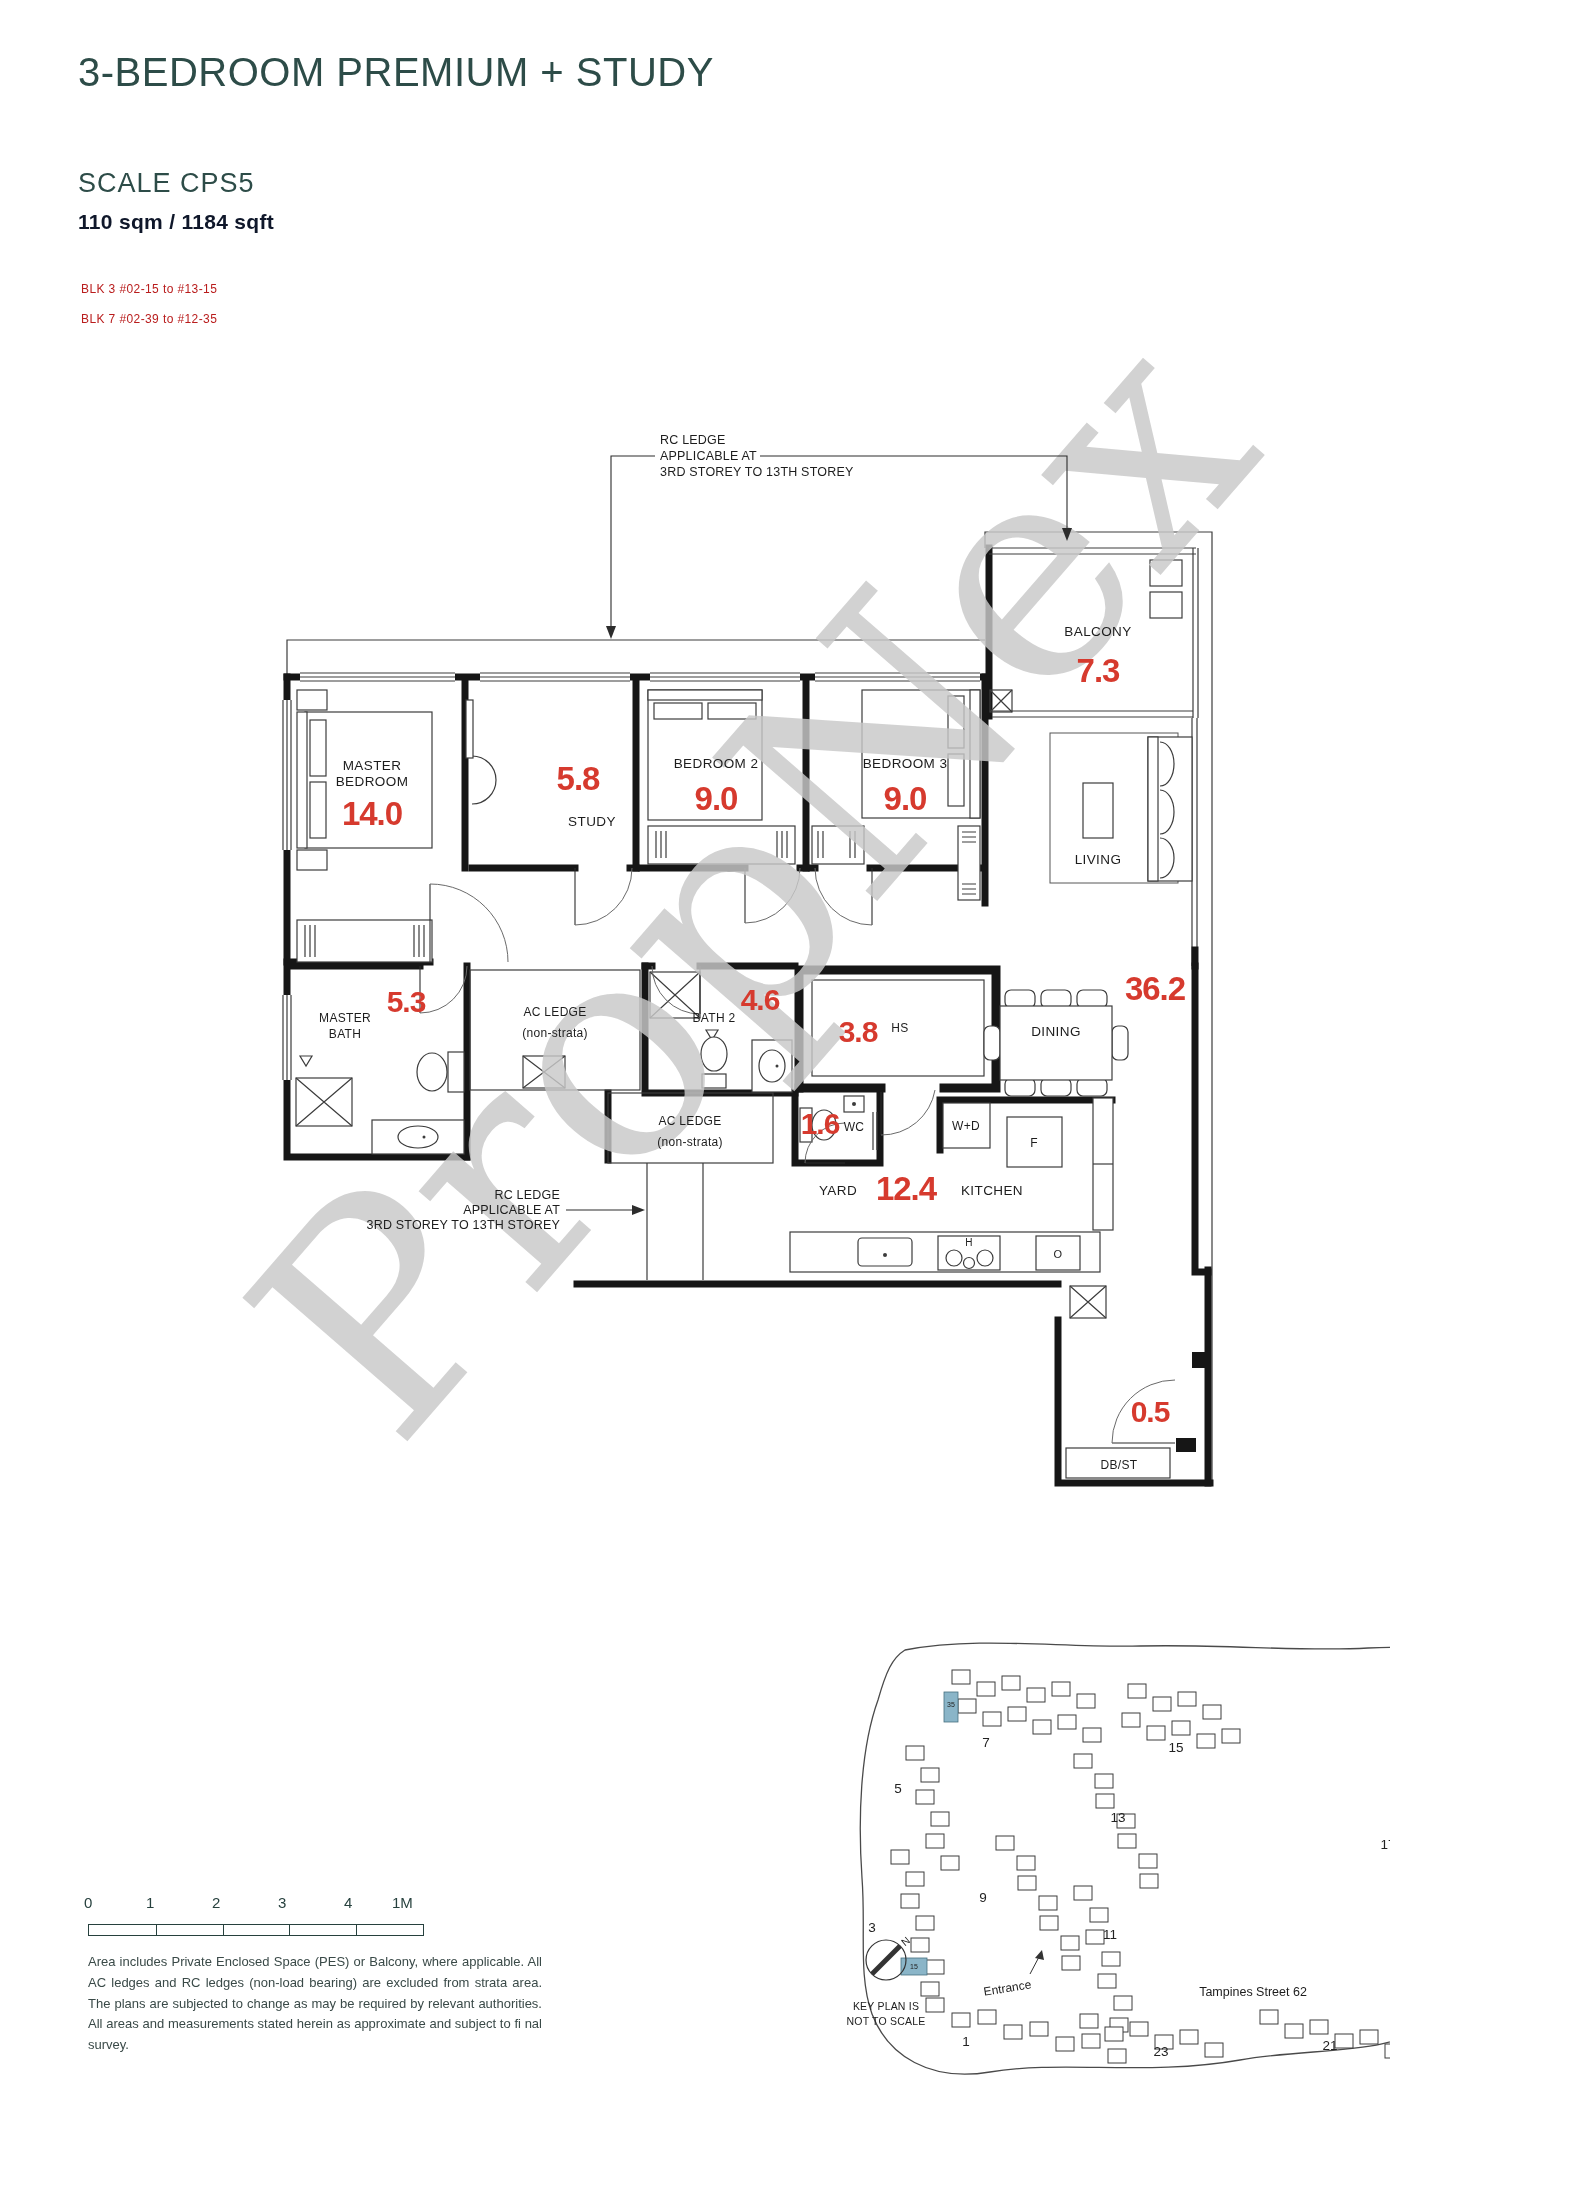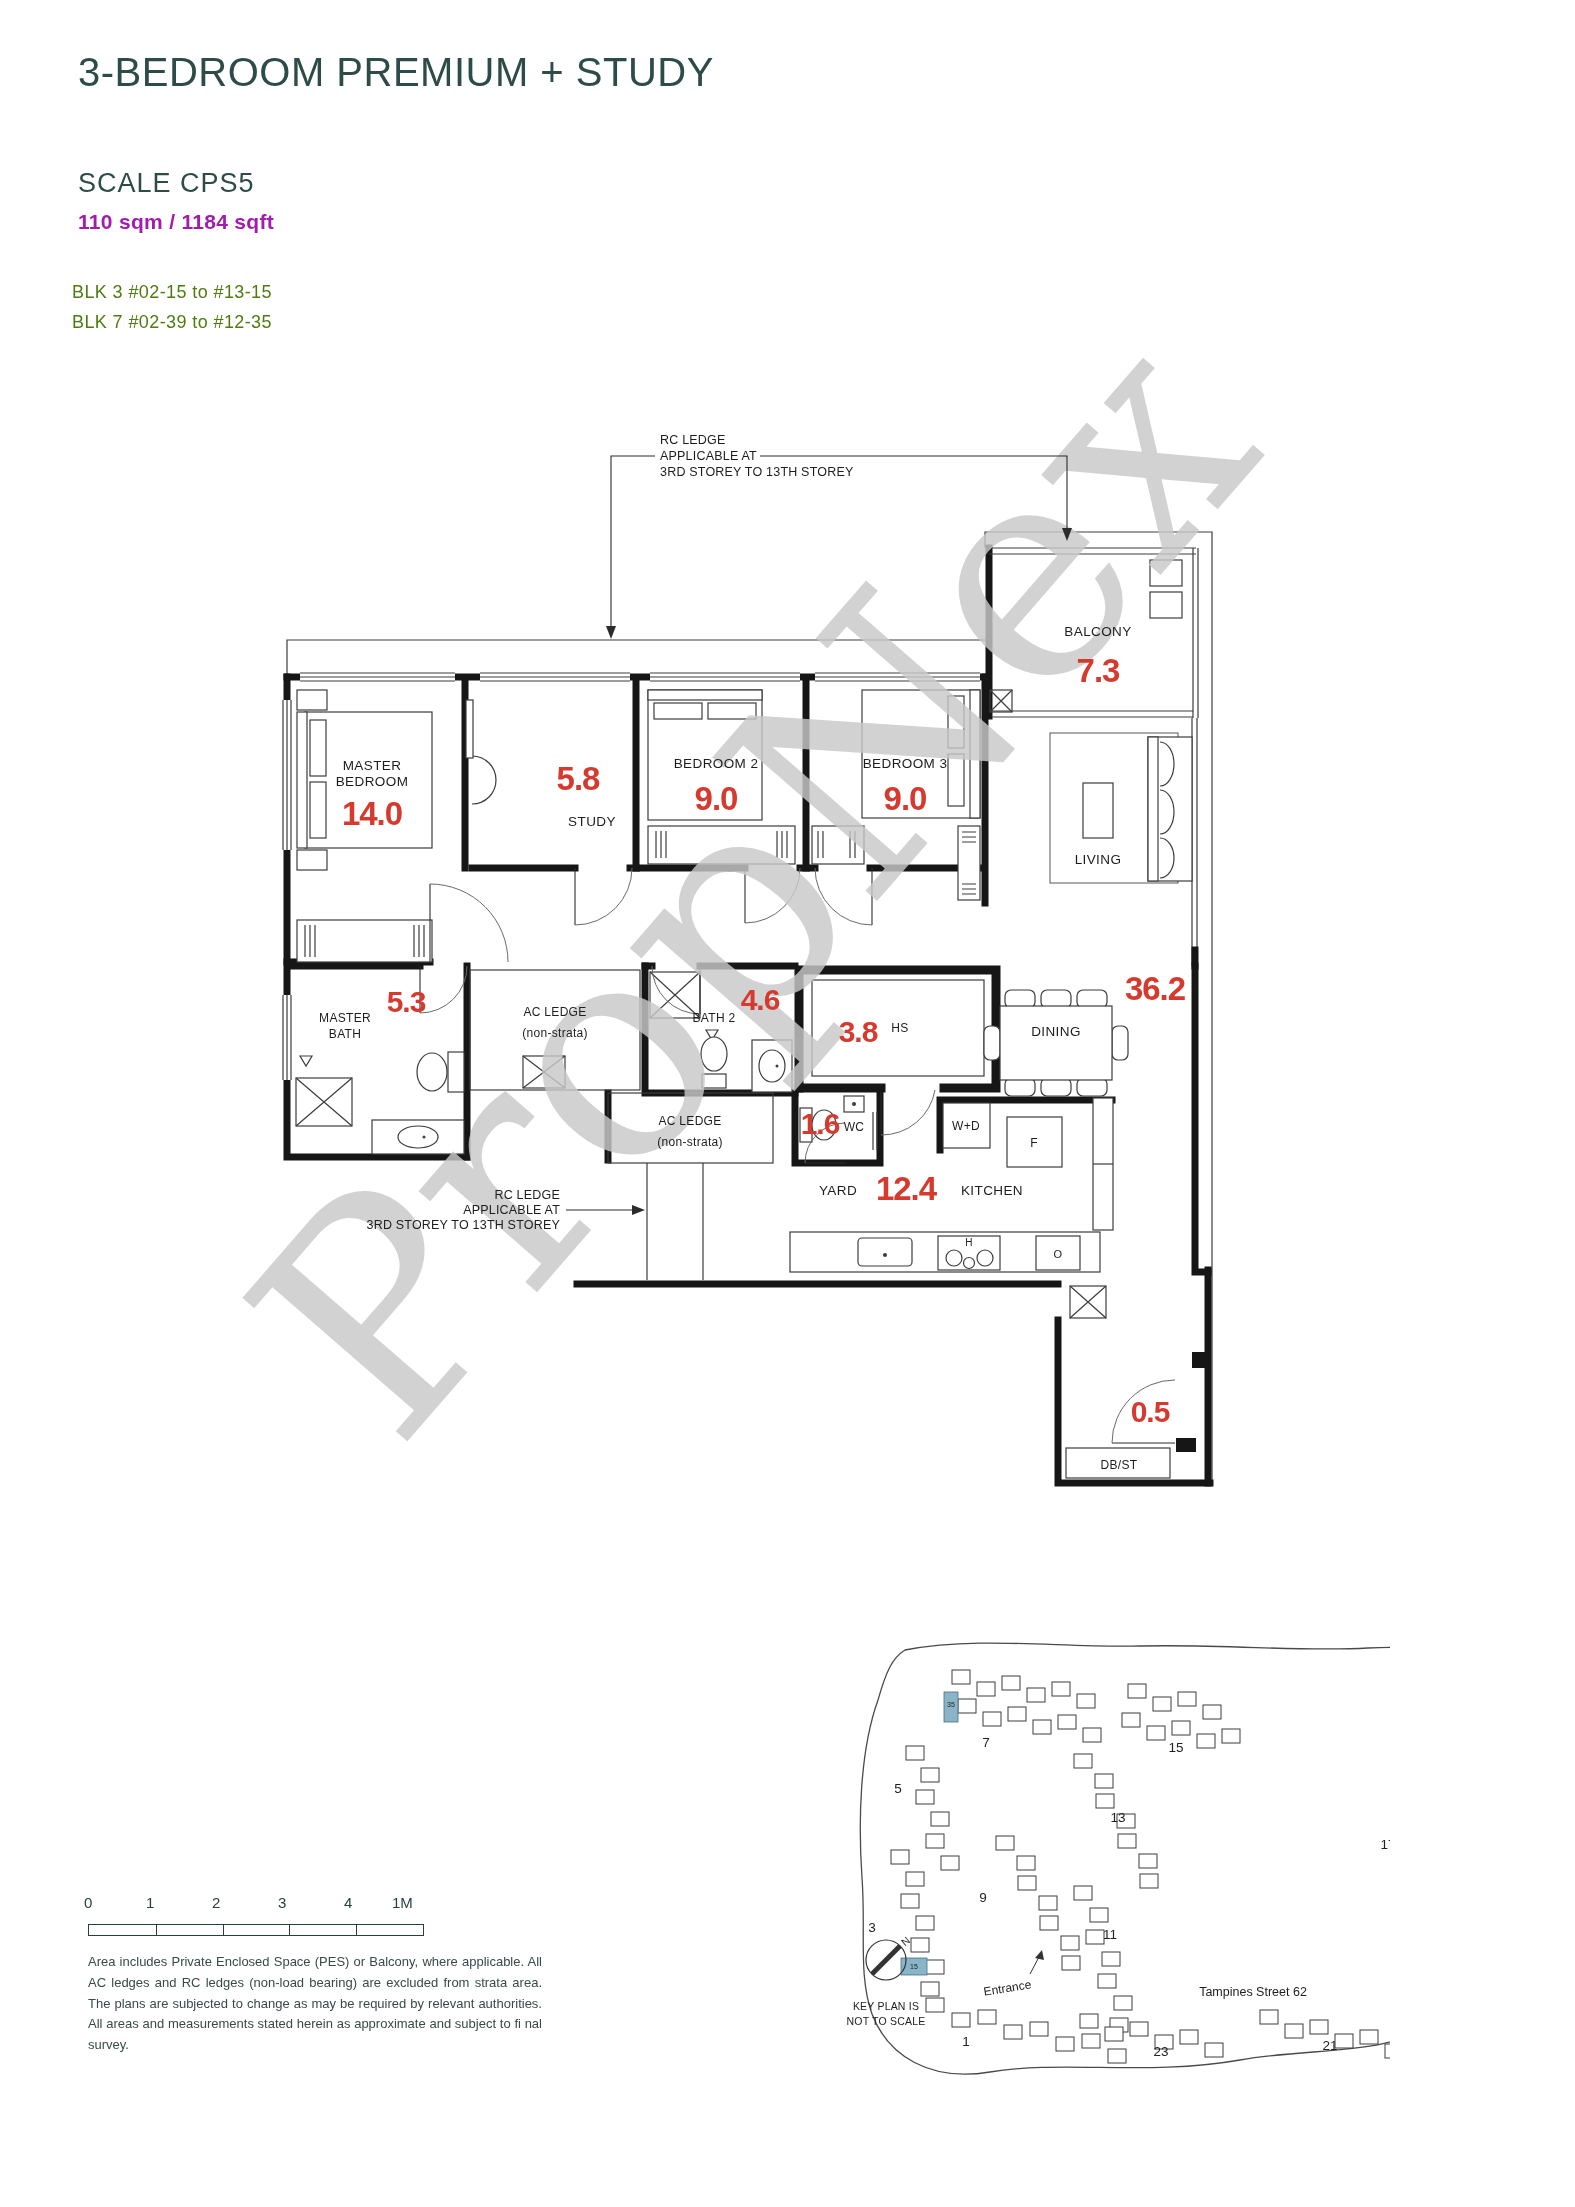--- a/index.html
+++ b/index.html
@@ -2,22 +2,22 @@
 <html><head>
 <meta charset="utf-8">
 <style>
   html,body{margin:0;padding:0;background:#fff;}
   #page{position:relative;width:1390px;height:2207px;background:#ffffff;overflow:hidden;
         font-family:"Liberation Sans",sans-serif;}
   .abs{position:absolute;}
   
   #title{left:78px;top:50px;font-size:40px;letter-spacing:.5px;color:#2d4c48;font-weight:500;}
   #type-label{left:78px;top:168px;font-size:27px;letter-spacing:1px;color:#2d4c48;font-weight:400;}
-  #area-label{left:78px;top:210px;font-size:21px;color:#a21caf;font-weight:bold;letter-spacing:.3px;}
-  .blk{left:72px;font-size:18px;color:#4d7c0f;letter-spacing:.4px;}
+  #area-label{left:78px;top:210px;font-size:21px;color:#0f172a;font-weight:bold;letter-spacing:.3px;}
+  .blk{left:81px;font-size:12px;color:#b91c1c;letter-spacing:.4px;}
   
   #plan-lines,#plan-labels{left:150px;top:420px;width:1100px;height:1080px;}
   #plan-labels{pointer-events:none;}
   svg{overflow:visible;}
   svg text{font-family:"Liberation Sans",sans-serif;fill:#1d1d1d;}
   .wall{stroke:#161616;stroke-width:7;fill:none;stroke-linecap:square;}
   .wall8{stroke:#161616;stroke-width:9;fill:none;stroke-linecap:square;}
   .thin{stroke:#3c3c3c;stroke-width:1.2;fill:none;}
   .thin2{stroke:#565656;stroke-width:1;fill:none;}
   .furn{stroke:#3c3c3c;stroke-width:1.2;fill:#ffffff;}

